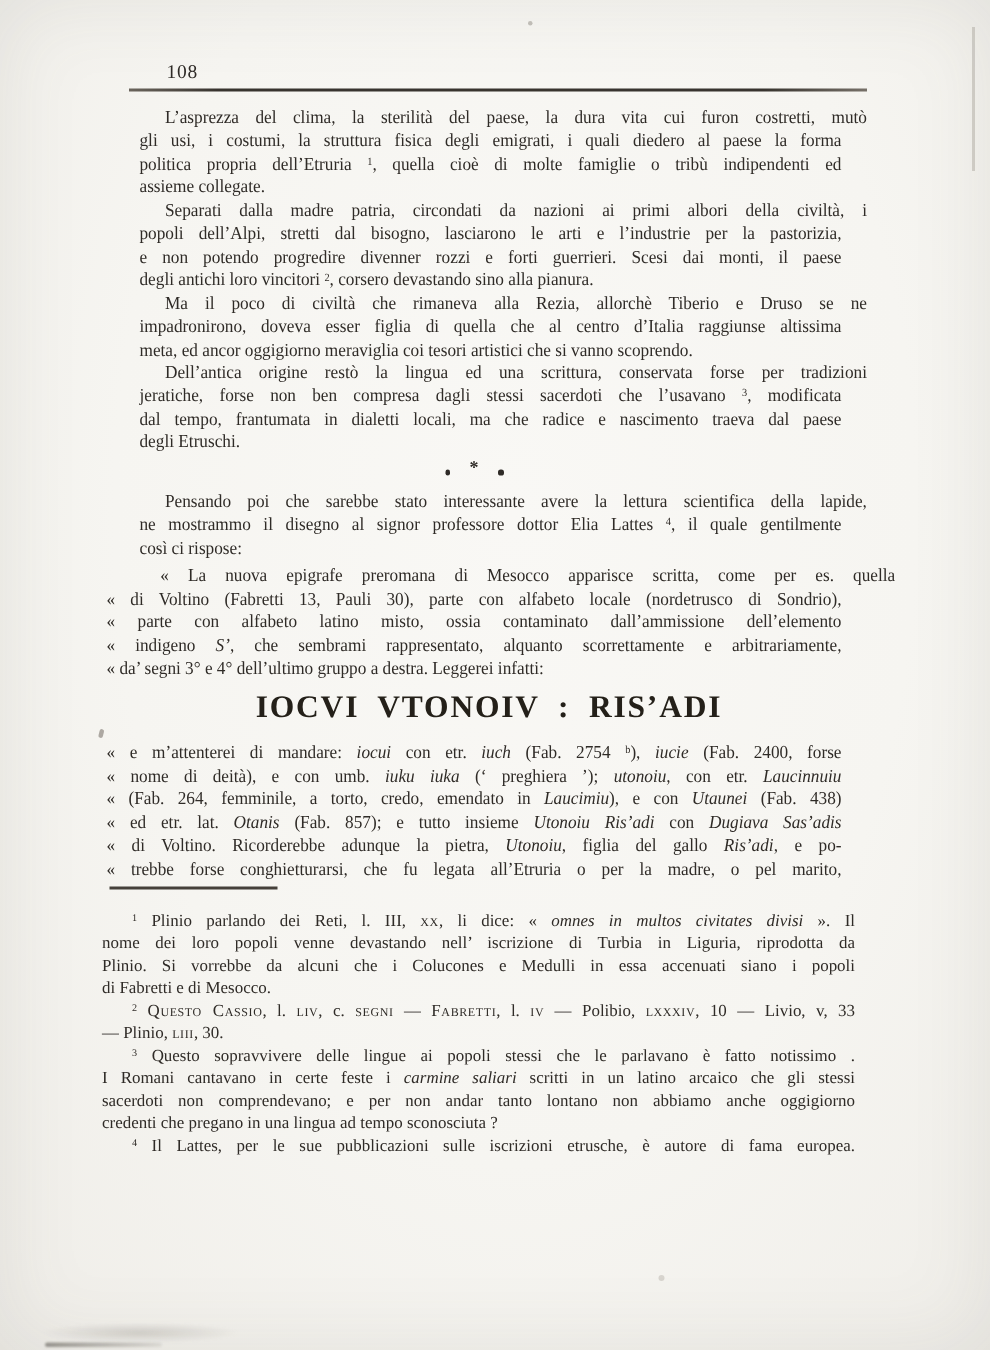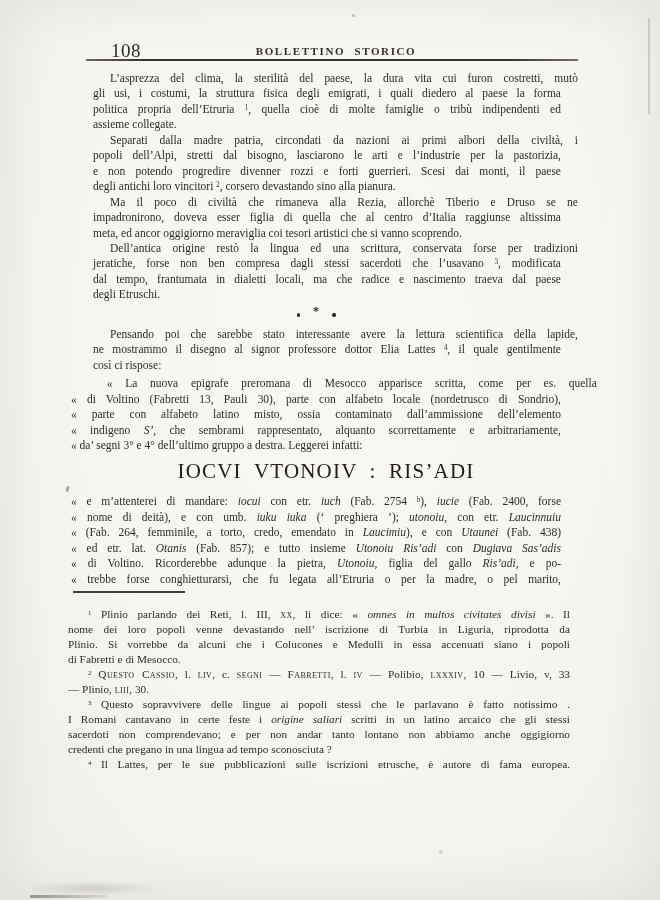--- a/index.html
+++ b/index.html
@@ -7,21 +7,21 @@
     position:relative; width:660px; height:900px; overflow:hidden;
     background:
       radial-gradient(ellipse at 52% 38%, #f9f8f5 0%, #f6f5f1 55%, #efede8 100%);
     font-family:"Liberation Serif","DejaVu Serif",serif;
     color:#2f2b27;
   }
   .page::after{ content:""; position:absolute; inset:0; pointer-events:none;
     box-shadow: inset 0 0 55px rgba(90,85,75,0.10); }
 
   
-  .header-pn { position:absolute; top:40px; left:111px; font-size:19px; letter-spacing:.5px; }
+  .header-pn { position:absolute; top:40px; left:111px; font-size:13px; letter-spacing:.5px; }
   .header-title { position:absolute; top:45px; left:86px; width:500px; text-align:center;
     font-size:11px; font-weight:bold; letter-spacing:1.6px; word-spacing:5px; color:#35302b; }
   .header-rule { position:absolute; top:59px; left:86px; width:492px; height:2px;
     background:linear-gradient(90deg,#6a645c,#38342f 12%,#38342f 86%,#767068); }
 
   
   .content { position:absolute; top:71px; left:71px; width:490px;
     font-size:12.2px; line-height:15.45px; }
   .line { text-align:justify; text-align-last:justify; }
   .line.last { text-align-last:left; }
@@ -32,21 +32,21 @@
   .q-indent { padding-left:38px; }
   .p5 { margin-top:6px; }
   .quote1 { margin-top:3px; }
 
   .sep { margin:4px 0 8px; height:12px; display:flex; justify-content:center;
     align-items:flex-end; gap:13px; }
   .sep .dot { width:3.5px; height:3.5px; border-radius:50%; background:#2f2b27; margin-bottom:2px; }
   .sep .star { font-size:12px; line-height:6px; margin-bottom:5px; font-weight:bold; }
 
   .heading { margin:4px 0 9px; padding-left:20px; text-align:center; white-space:nowrap;
-    font-size:21px; font-weight:normal; letter-spacing:1.2px; word-spacing:6px;
+    font-size:21px; font-weight:bold; letter-spacing:1.2px; word-spacing:6px;
     line-height:28px; color:#242019; }
 
   .fnrule { margin-top:4px; margin-left:2px; width:112px; height:1.8px; background:#45403a; }
   .footnotes { margin-top:14px; margin-left:-3px; width:502px;
     font-size:11.3px; line-height:15.05px; }
   .fn-indent { padding-left:20px; }
   .fn-indent2 { padding-left:33px; }
 
   .sc { font-variant:small-caps; letter-spacing:.4px; }
   sup { font-size:.6em; vertical-align:baseline; position:relative; top:-.45em; line-height:0; }
@@ -67,21 +67,20 @@
   .smudge-line { position:absolute; left:30px; top:895px; width:78px; height:3px;
     border-radius:2px; filter:blur(.6px);
     background:linear-gradient(90deg, rgba(85,81,75,.55), rgba(120,115,108,.12)); }
 </style>
 </head>
 <body>
 
 <div class="page">
 
   <div class="header-pn">108</div>
-  <div class="header-title">BOLLETTINO STORICO</div>
   <div class="header-rule"></div>
 
   <div class="content">
 
     <div class="para">
       <div class="line indent">L’asprezza del clima, la sterilità del paese, la dura vita cui furon costretti, mutò</div>
       <div class="line">gli usi, i costumi, la struttura fisica degli emigrati, i quali diedero al paese la forma</div>
       <div class="line">politica propria dell’Etruria <sup>1</sup>, quella cioè di molte famiglie o tribù indipendenti ed</div>
       <div class="line last">assieme collegate.</div>
     </div>
@@ -145,21 +144,21 @@
         <div class="line">nome dei loro popoli venne devastando nell’ iscrizione di Turbia in Liguria, riprodotta da</div>
         <div class="line">Plinio. Si vorrebbe da alcuni che i Colucones e Medulli in essa accenuati siano i popoli</div>
         <div class="line last">di Fabretti e di Mesocco.</div>
       </div>
       <div>
         <div class="line fn-indent"><sup>2</sup> <span class="sc">Questo Cassio</span>, l. <span class="sc">liv</span>, c. <span class="sc">segni</span> — <span class="sc">Fabretti</span>, l. <span class="sc">iv</span> — Polibio, <span class="sc">lxxxiv</span>, 10 — Livio, v, 33</div>
         <div class="line last">— Plinio, <span class="sc">liii</span>, 30.</div>
       </div>
       <div>
         <div class="line fn-indent"><sup>3</sup> Questo sopravvivere delle lingue ai popoli stessi che le parlavano è fatto notissimo .</div>
-        <div class="line">I Romani cantavano in certe feste i <i>origine saliari</i> scritti in un latino arcaico che gli stessi</div>
+        <div class="line">I Romani cantavano in certe feste i <i>carmine saliari</i> scritti in un latino arcaico che gli stessi</div>
         <div class="line">sacerdoti non comprendevano; e per non andar tanto lontano non abbiamo anche oggigiorno</div>
         <div class="line last">credenti che pregano in una lingua ad tempo sconosciuta ?</div>
       </div>
       <div>
         <div class="line fn-indent"><sup>4</sup> Il Lattes, per le sue pubblicazioni sulle iscrizioni etrusche, è autore di fama europea.</div>
       </div>
     </div>
 
   </div>
 

